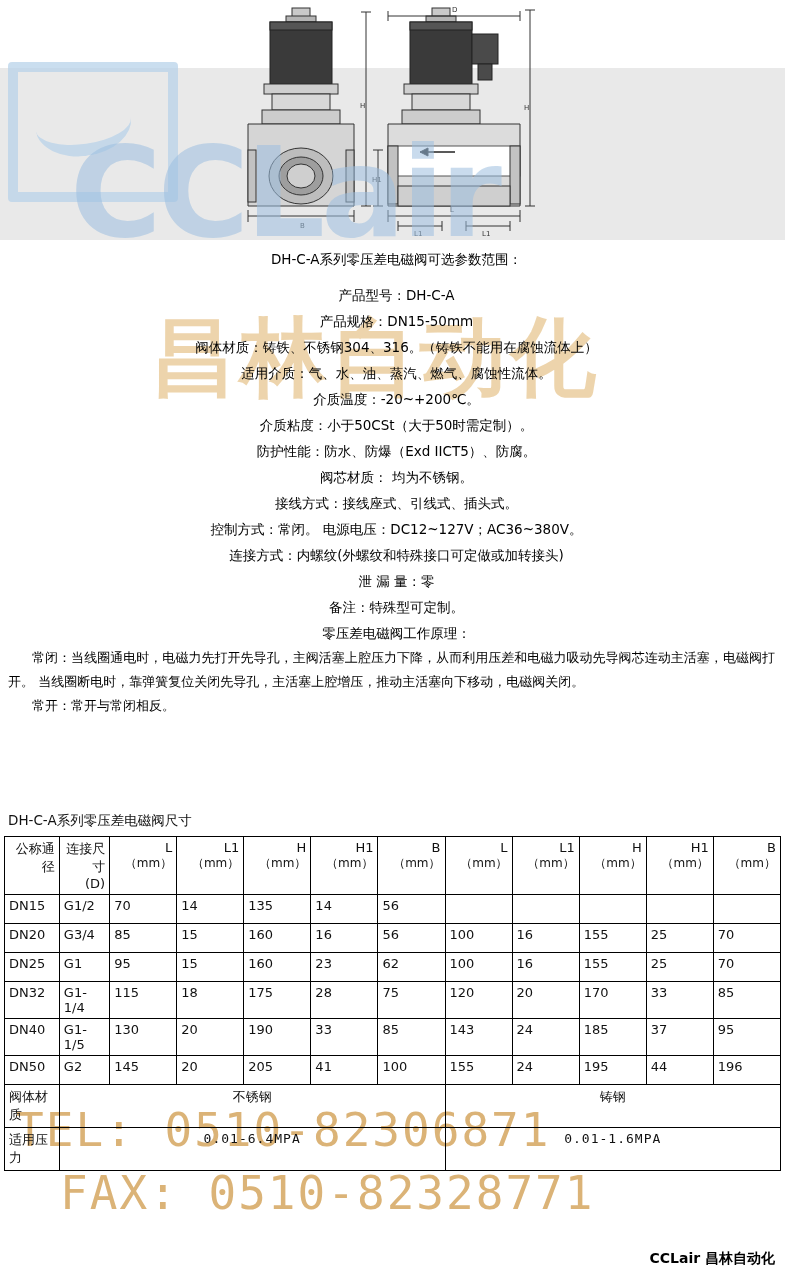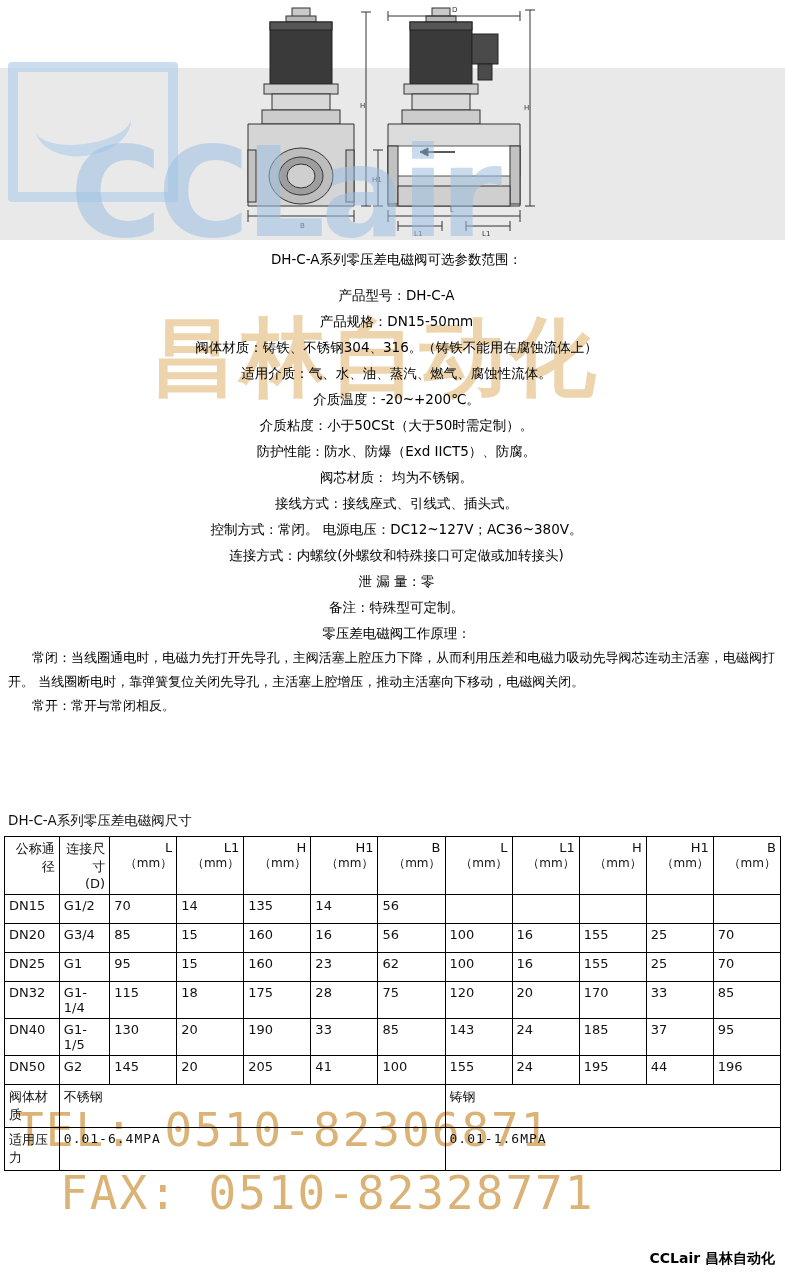--- a/index.html
+++ b/index.html
@@ -98,21 +98,21 @@
     padding:3px 4px;
     font-weight:normal;
     vertical-align:top;
     background:transparent;
     height:22px;
   }
   #dimtable th{text-align:right;}
   .c-first{width:52px;}
   .c-d{width:48px;}
   .c-n{width:65px;}
-  .c-center{text-align:left;}
+  .c-center{text-align:center;}
   .mono{font-family:"DejaVu Sans Mono","Liberation Mono",monospace;letter-spacing:1px;}
   .thin{font-size:12px;}
   #footer-brand{
     position:absolute;right:10px;top:1250px;
     font-size:14px;font-weight:bold;color:#000;z-index:7;margin-left:48px;
   }
 </style>
 </head>
 <body>
 

